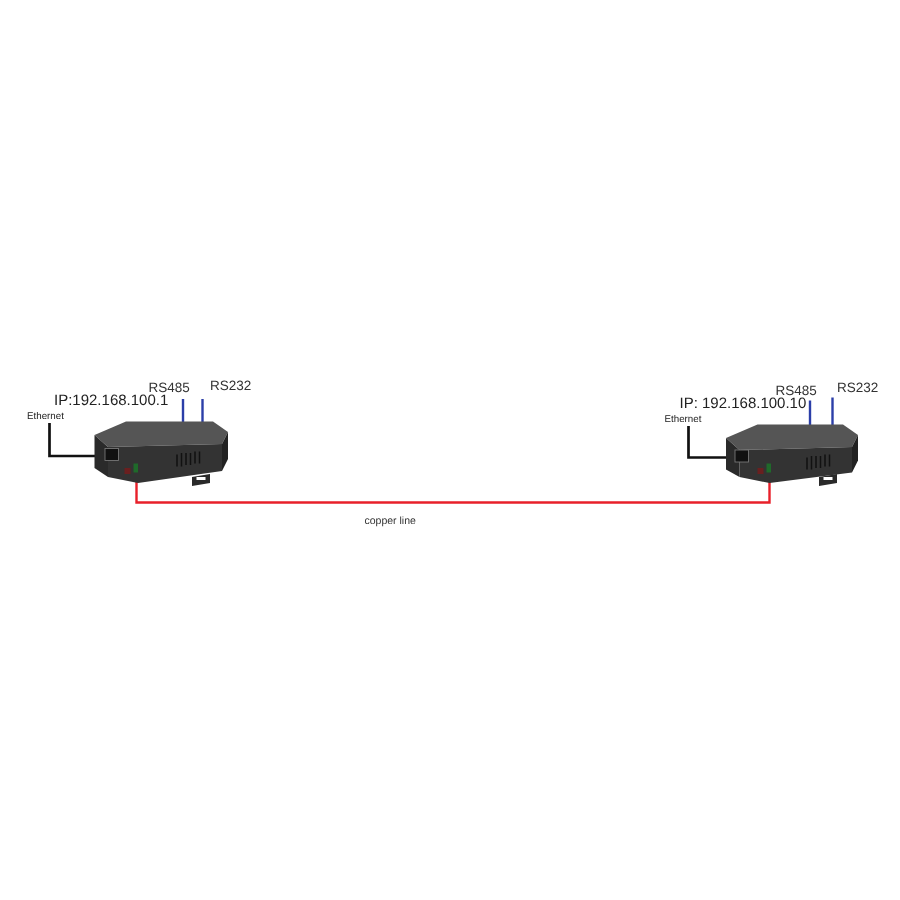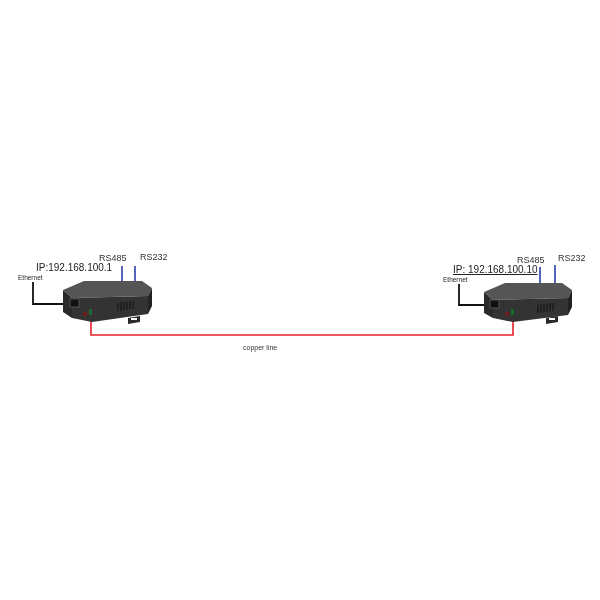--- a/index.html
+++ b/index.html
@@ -73,18 +73,18 @@
     <path d="M546,318 L558,316 L558,322 L546,324 Z" fill="#2a2a2a"></path>
     <rect x="549" y="318" width="6" height="2" fill="#fff"></rect>
   </g>
 </svg>
 
 <div class="lbl ip" style="left:3px; top:262px;">IP:192.168.100.1</div>
 <div class="lbl eth" style="left:18px; top:274px;">Ethernet</div>
 <div class="lbl rs" style="left:99px; top:253px;">RS485</div>
 <div class="lbl rs" style="left:140px; top:252px;">RS232</div>
 
-<div class="lbl ip" style="left:420px; top:264px;text-decoration:underline;">IP: 192.168.100.10</div>
+<div class="lbl ip" style="left:420px; top:264px;">IP: 192.168.100.10</div>
 <div class="lbl eth" style="left:443px; top:276px;">Ethernet</div>
 <div class="lbl rs" style="left:517px; top:255px;">RS485</div>
 <div class="lbl rs" style="left:558px; top:253px;">RS232</div>
 
 <div class="lbl copper" style="left:243px; top:344px;">copper line</div>
 
 </body></html>

